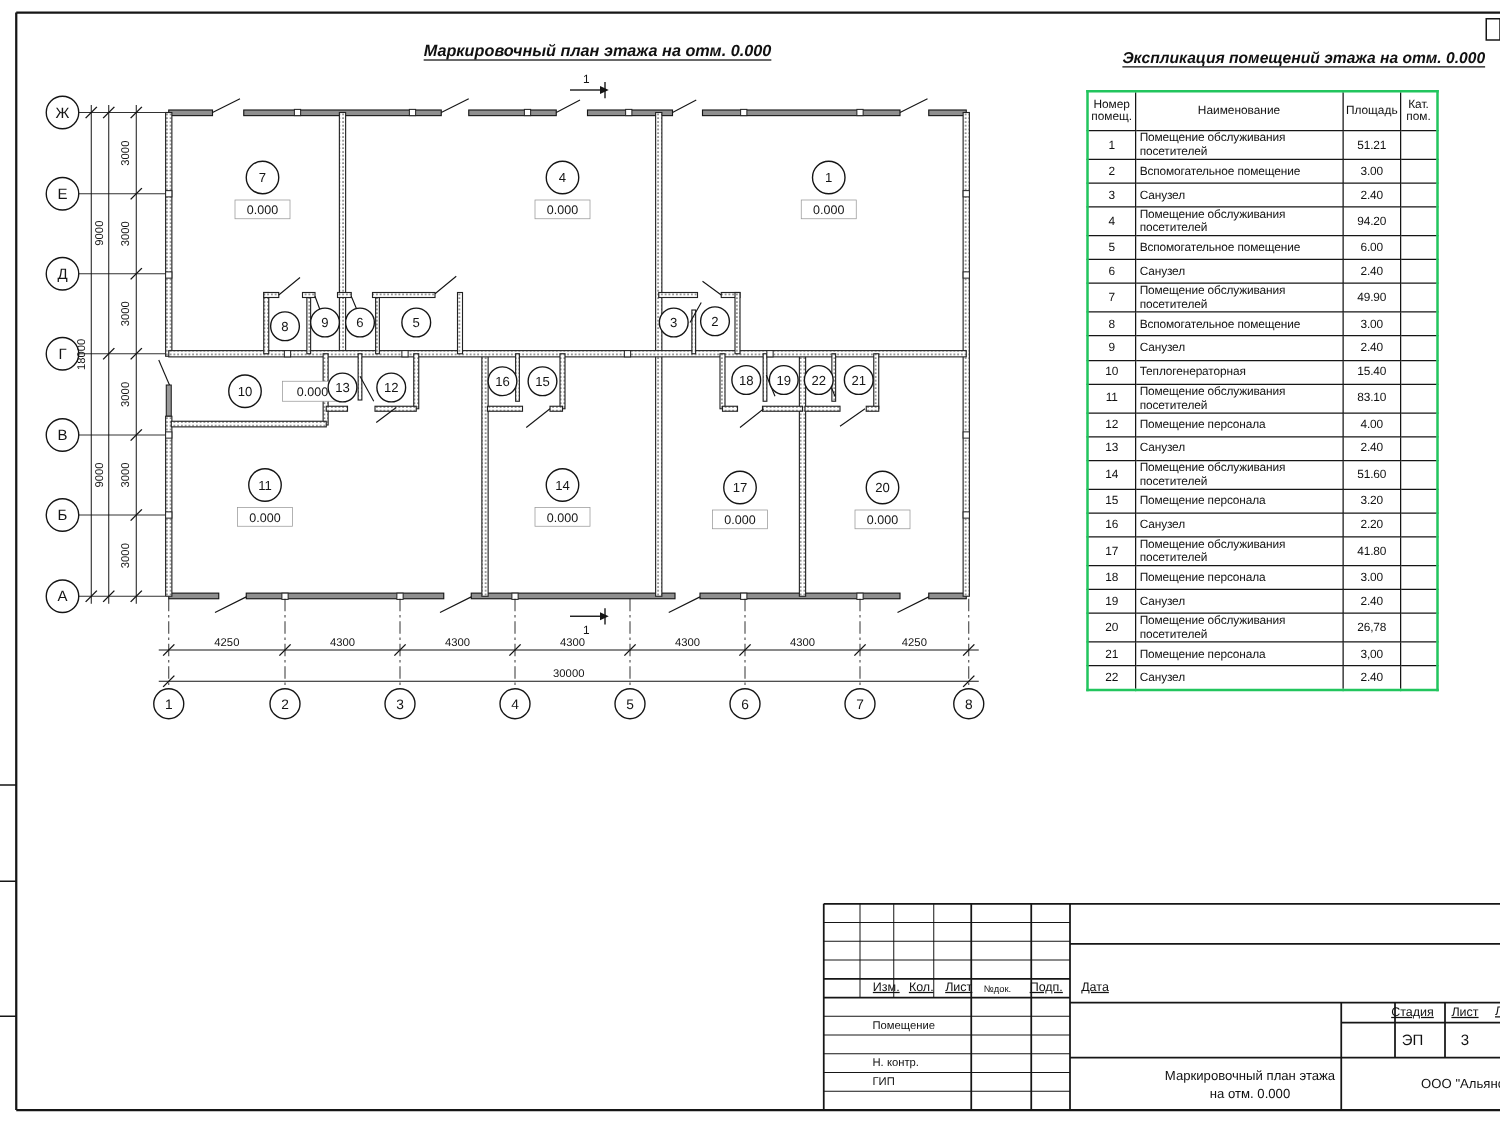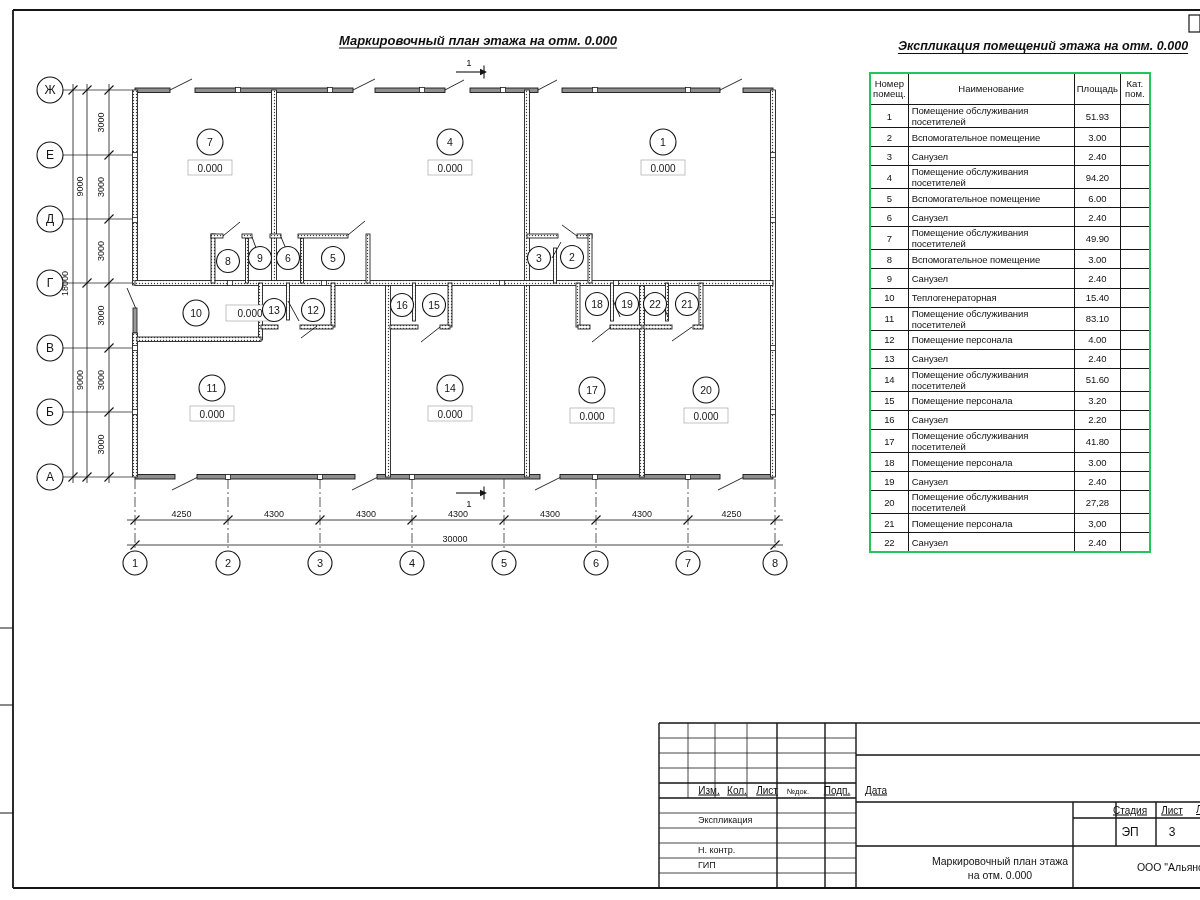--- a/index.html
+++ b/index.html
@@ -332,21 +332,21 @@
       <th>Номер помещ.</th>
       <th>Наименование</th>
       <th>Площадь</th>
       <th>Кат. пом.</th>
     </tr>
   </thead>
   <tbody id="expl-body">
       <tr>
         <td class="c">1</td>
         <td class="n">Помещение обслуживания посетителей</td>
-        <td class="c">51.93</td>
+        <td class="c">51.21</td>
         <td class="c"></td>
       </tr>
       <tr>
         <td class="c">2</td>
         <td class="n">Вспомогательное помещение</td>
         <td class="c">3.00</td>
         <td class="c"></td>
       </tr>
       <tr>
         <td class="c">3</td>
@@ -446,21 +446,21 @@
       </tr>
       <tr>
         <td class="c">19</td>
         <td class="n">Санузел</td>
         <td class="c">2.40</td>
         <td class="c"></td>
       </tr>
       <tr>
         <td class="c">20</td>
         <td class="n">Помещение обслуживания посетителей</td>
-        <td class="c">27,28</td>
+        <td class="c">26,78</td>
         <td class="c"></td>
       </tr>
       <tr>
         <td class="c">21</td>
         <td class="n">Помещение персонала</td>
         <td class="c">3,00</td>
         <td class="c"></td>
       </tr>
       <tr>
         <td class="c">22</td>
@@ -470,21 +470,21 @@
       </tr>
     </tbody>
 </table>
 
 <span class="abs ctr tb-txt" style="left:673px;top:790px">Изм.</span>
 <span class="abs ctr tb-txt" style="left:701px;top:790px">Кол.</span>
 <span class="abs ctr tb-txt" style="left:731px;top:790px">Лист</span>
 <span class="abs ctr tb-small" style="left:762px;top:791px">№док.</span>
 <span class="abs ctr tb-txt" style="left:801px;top:790px">Подп.</span>
 <span class="abs ctr tb-txt" style="left:840px;top:790px">Дата</span>
-<span class="abs tb-role" style="left:662px;top:815px">Экспликация</span>
+<span class="abs tb-role" style="left:662px;top:815px">Помещение</span>
 <span class="abs tb-role" style="left:662px;top:845px">Н. контр.</span>
 <span class="abs tb-role" style="left:662px;top:860px">ГИП</span>
 <span class="abs ctr tb-txt" style="left:1094px;top:810px">Стадия</span>
 <span class="abs ctr tb-txt" style="left:1136px;top:810px">Лист</span>
 <span class="abs tb-txt" style="left:1160px;top:804px">Листов</span>
 <span class="abs ctr tb-val" style="left:1094px;top:832px">ЭП</span>
 <span class="abs ctr tb-val" style="left:1136px;top:832px">3</span>
 <span class="abs ctr tb-doc" style="left:964px;top:861px">Маркировочный план этажа</span>
 <span class="abs ctr tb-doc" style="left:964px;top:875px">на отм. 0.000</span>
 <span class="abs ctr tb-doc" style="left:1136px;top:867px">ООО "Альянс"</span>

